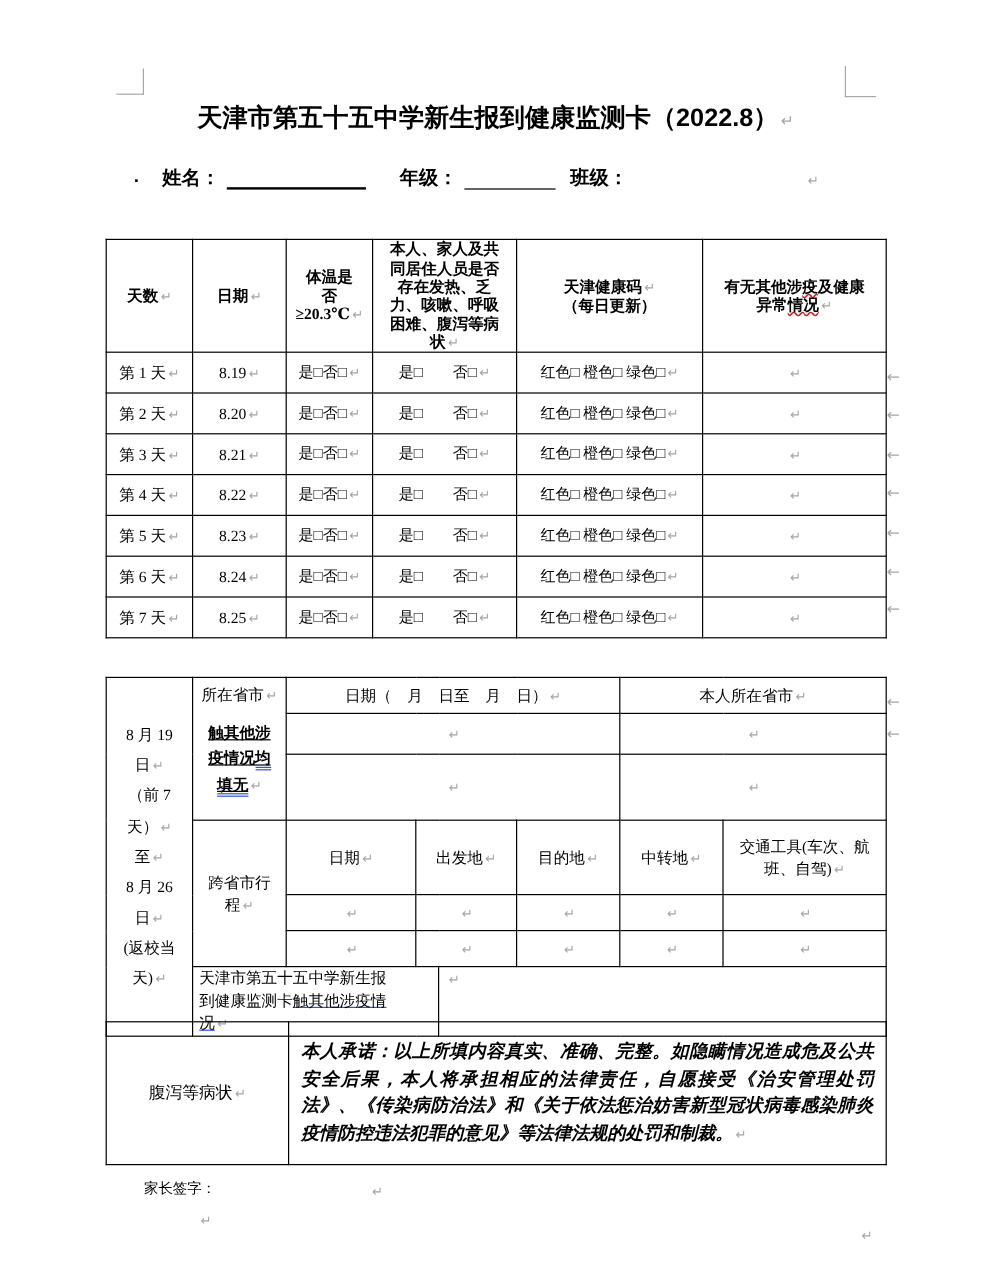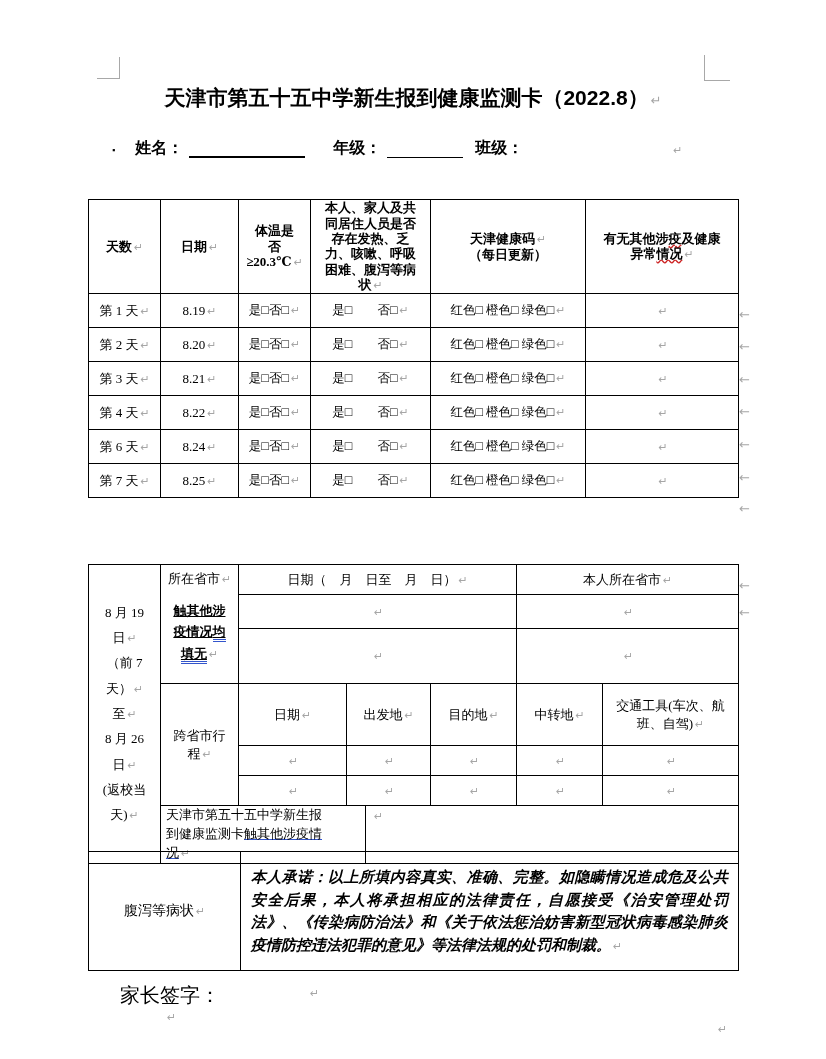--- a/index.html
+++ b/index.html
@@ -51,21 +51,21 @@
   .link-blue{text-decoration:underline;text-decoration-color:#3355cc;}
   .fill-cell-topleft{text-align:left;vertical-align:top;padding:2px 0 0 6px;}
 
   .sec3{left:88px;top:851px;width:650px;}
   .pledge-label{font-size:14px;}
   .pledge-text{text-align:justify;font-weight:bold;font-style:italic;font-size:15px;
                line-height:1.5;padding:0 10px;}
 
   .sp-red{text-decoration:underline wavy #cc2222;text-decoration-skip-ink:none;}
 
-  .sig{position:absolute;left:120px;top:982px;font-size:20px;}
+  .sig{position:absolute;left:120px;top:982px;font-size:12px;}
   .floatmark{position:absolute;color:#a6a6a6;font-family:"DejaVu Sans",sans-serif;font-size:12px;}
 </style>
 </head>
 <body>
 
 <div class="page">
 
   <div class="cropmark cm-tl"></div>
   <div class="cropmark cm-tr"></div>
 
@@ -126,20 +126,28 @@
       <td><span>第 3 天</span><span class="pm">↵</span></td>
       <td><span>8.21</span><span class="pm">↵</span></td>
       <td class="opt"><span>是□否□</span><span class="pm">↵</span></td>
       <td class="opt"><span>是□　　否□</span><span class="pm">↵</span></td>
       <td class="opt"><span>红色□ 橙色□ 绿色□</span><span class="pm">↵</span></td>
       <td><span class="pm">↵</span></td>
     </tr>
     <tr>
       <td><span>第 4 天</span><span class="pm">↵</span></td>
       <td><span>8.22</span><span class="pm">↵</span></td>
+      <td class="opt"><span>是□否□</span><span class="pm">↵</span></td>
+      <td class="opt"><span>是□　　否□</span><span class="pm">↵</span></td>
+      <td class="opt"><span>红色□ 橙色□ 绿色□</span><span class="pm">↵</span></td>
+      <td><span class="pm">↵</span></td>
+    </tr>
+    <tr>
+      <td><span>第 5 天</span><span class="pm">↵</span></td>
+      <td><span>8.23</span><span class="pm">↵</span></td>
       <td class="opt"><span>是□否□</span><span class="pm">↵</span></td>
       <td class="opt"><span>是□　　否□</span><span class="pm">↵</span></td>
       <td class="opt"><span>红色□ 橙色□ 绿色□</span><span class="pm">↵</span></td>
       <td><span class="pm">↵</span></td>
     </tr>
     <tr>
       <td><span>第 6 天</span><span class="pm">↵</span></td>
       <td><span>8.24</span><span class="pm">↵</span></td>
       <td class="opt"><span>是□否□</span><span class="pm">↵</span></td>
       <td class="opt"><span>是□　　否□</span><span class="pm">↵</span></td>

